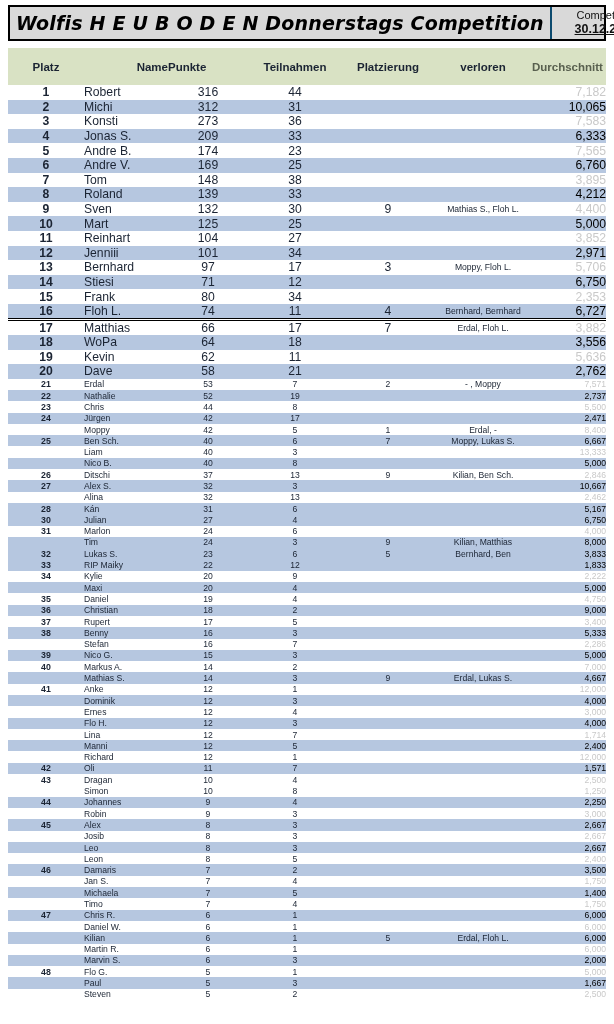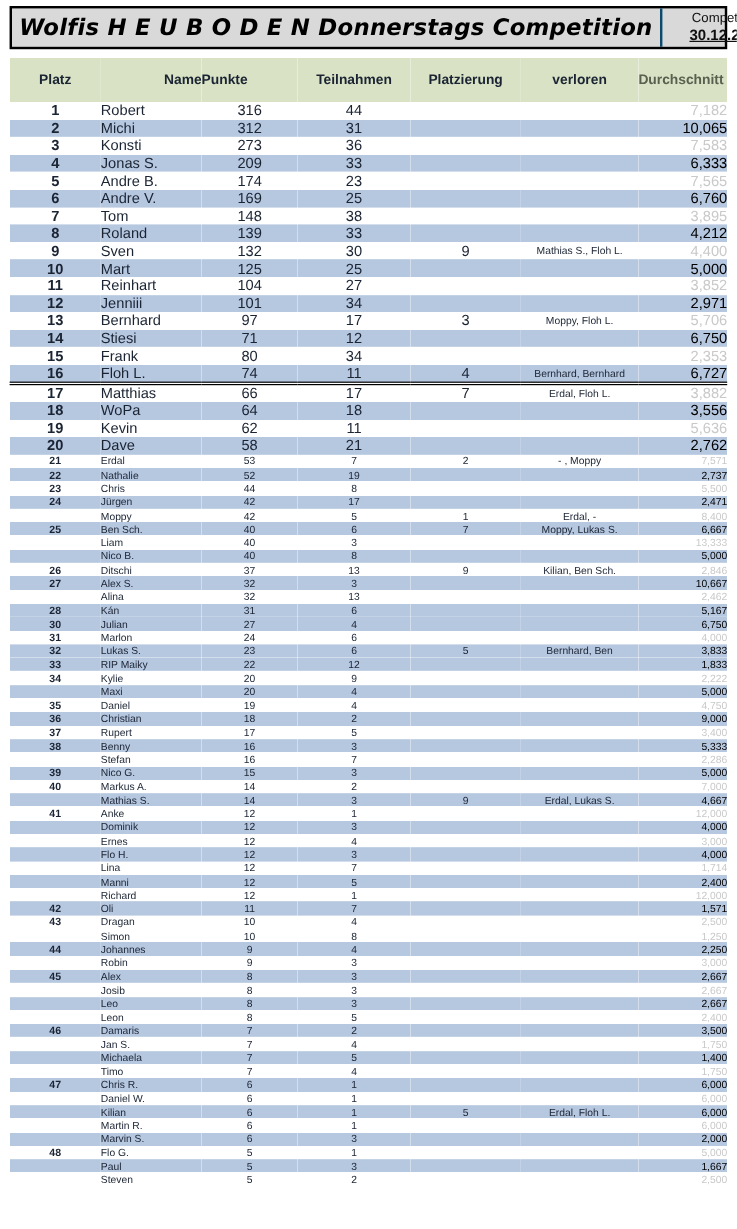--- a/index.html
+++ b/index.html
@@ -466,20 +466,29 @@
         <tr class="small">
           <td class="platz">31</td>
           <td class="name">Marlon</td>
           <td class="punkte">24</td>
           <td class="teil">6</td>
           <td class="platzg"></td>
           <td class="verl"></td>
           <td class="durch">4,000</td>
         </tr>
         <tr class="small alt">
+          <td class="platz"></td>
+          <td class="name">Tim</td>
+          <td class="punkte">24</td>
+          <td class="teil">3</td>
+          <td class="platzg">9</td>
+          <td class="verl">Kilian, Matthias</td>
+          <td class="durch">8,000</td>
+        </tr>
+        <tr class="small alt">
           <td class="platz">32</td>
           <td class="name">Lukas S.</td>
           <td class="punkte">23</td>
           <td class="teil">6</td>
           <td class="platzg">5</td>
           <td class="verl">Bernhard, Ben</td>
           <td class="durch">3,833</td>
         </tr>
         <tr class="small alt">
           <td class="platz">33</td>

